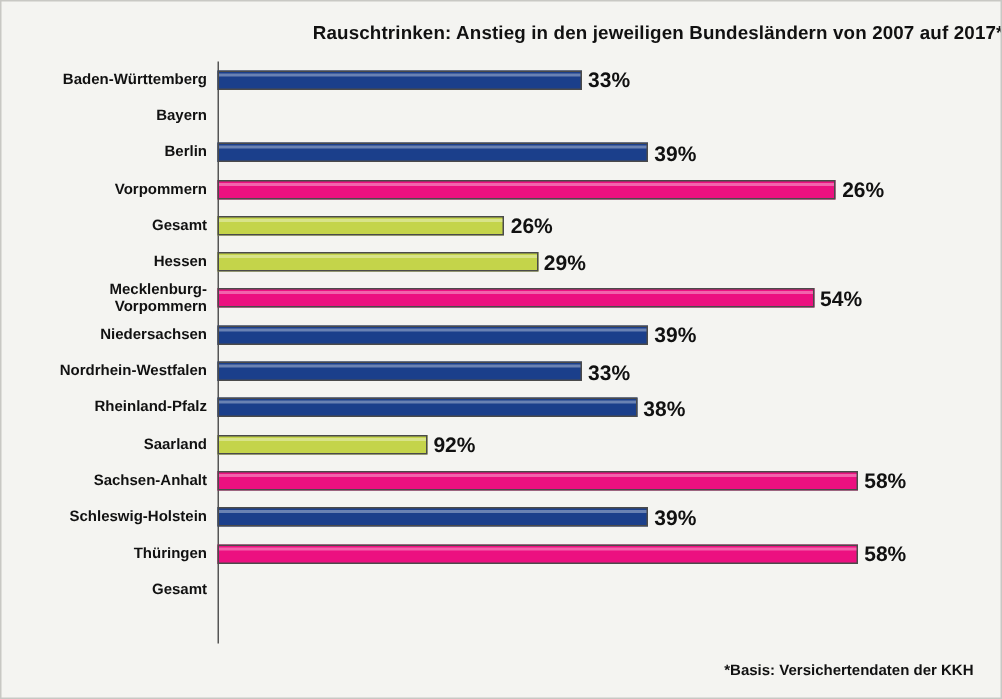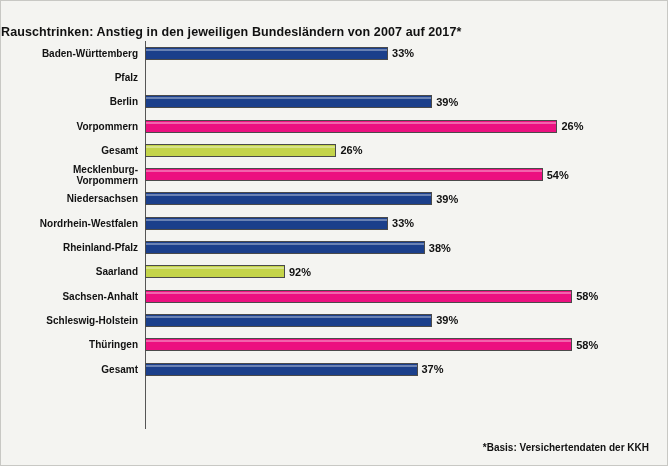--- a/index.html
+++ b/index.html
@@ -17,26 +17,25 @@
     background: #f4f4f1;
     border: 1px solid #c8c8c4;
     box-sizing: border-box;
     overflow: hidden;
   }
   #title {
     position: absolute;
     left: 0;
     top: 14px;
     width: 668px;
-    text-align: left;
+    text-align: right;
     font-size: 12.5px;
     font-weight: bold;
     color: #111111;
     letter-spacing: 0.1px;
-    margin-top: 10px;
   }
   #plot {
     position: absolute;
     left: 20px;
     top: 40px;
     width: 628px;
     height: 388px;
   }
   .row {
     position: relative;
@@ -75,21 +74,21 @@
   }
   .bar .hl {
     position: absolute;
     left: 0;
     right: 0;
     top: 1px;
     height: 2px;
     background: rgba(255,255,255,0.35);
   }
   .val {
-    font-size: 11px;
+    font-size: 14px;
     font-weight: bold;
     color: #111111;
     margin-left: 4px;
     white-space: nowrap;
   }
   #axis {
     position: absolute;
     left: 144px;
     top: 40px;
     width: 1px;
@@ -120,21 +119,21 @@
         <div class="bar-area">
           <div class="bar-wrap">
             <div class="bar" style="width: 243.048px; background: rgb(27, 63, 139);">
               <div class="hl"></div>
             </div>
             <div class="val">33%</div>
           </div>
         </div>
       </div>
       <div class="row">
-        <div class="cat-label">Pfalz</div>
+        <div class="cat-label">Bayern</div>
       </div>
       <div class="row">
         <div class="cat-label">Berlin</div>
         <div class="bar-area">
           <div class="bar-wrap">
             <div class="bar" style="width: 287.238px; background: rgb(27, 63, 139);">
               <div class="hl"></div>
             </div>
             <div class="val">39%</div>
           </div>
@@ -156,20 +155,31 @@
         <div class="bar-area">
           <div class="bar-wrap">
             <div class="bar" style="width: 191.492px; background: rgb(196, 212, 74);">
               <div class="hl"></div>
             </div>
             <div class="val">26%</div>
           </div>
         </div>
       </div>
       <div class="row">
+        <div class="cat-label">Hessen</div>
+        <div class="bar-area">
+          <div class="bar-wrap">
+            <div class="bar" style="width: 213.587px; background: rgb(196, 212, 74);">
+              <div class="hl"></div>
+            </div>
+            <div class="val">29%</div>
+          </div>
+        </div>
+      </div>
+      <div class="row">
         <div class="cat-label">Mecklenburg-Vorpommern</div>
         <div class="bar-area">
           <div class="bar-wrap">
             <div class="bar" style="width: 397.714px; background: rgb(236, 16, 128);">
               <div class="hl"></div>
             </div>
             <div class="val">54%</div>
           </div>
         </div>
       </div>
@@ -245,26 +255,18 @@
           <div class="bar-wrap">
             <div class="bar" style="width: 427.175px; background: rgb(236, 16, 128);">
               <div class="hl"></div>
             </div>
             <div class="val">58%</div>
           </div>
         </div>
       </div>
       <div class="row">
         <div class="cat-label">Gesamt</div>
-        <div class="bar-area">
-          <div class="bar-wrap">
-            <div class="bar" style="width: 272.508px; background: rgb(27, 63, 139);">
-              <div class="hl"></div>
-            </div>
-            <div class="val">37%</div>
-          </div>
-        </div>
       </div>
     </div>
 
   <div id="footnote">*Basis: Versichertendaten der KKH</div>
 
 </div>
 
 </body></html>

